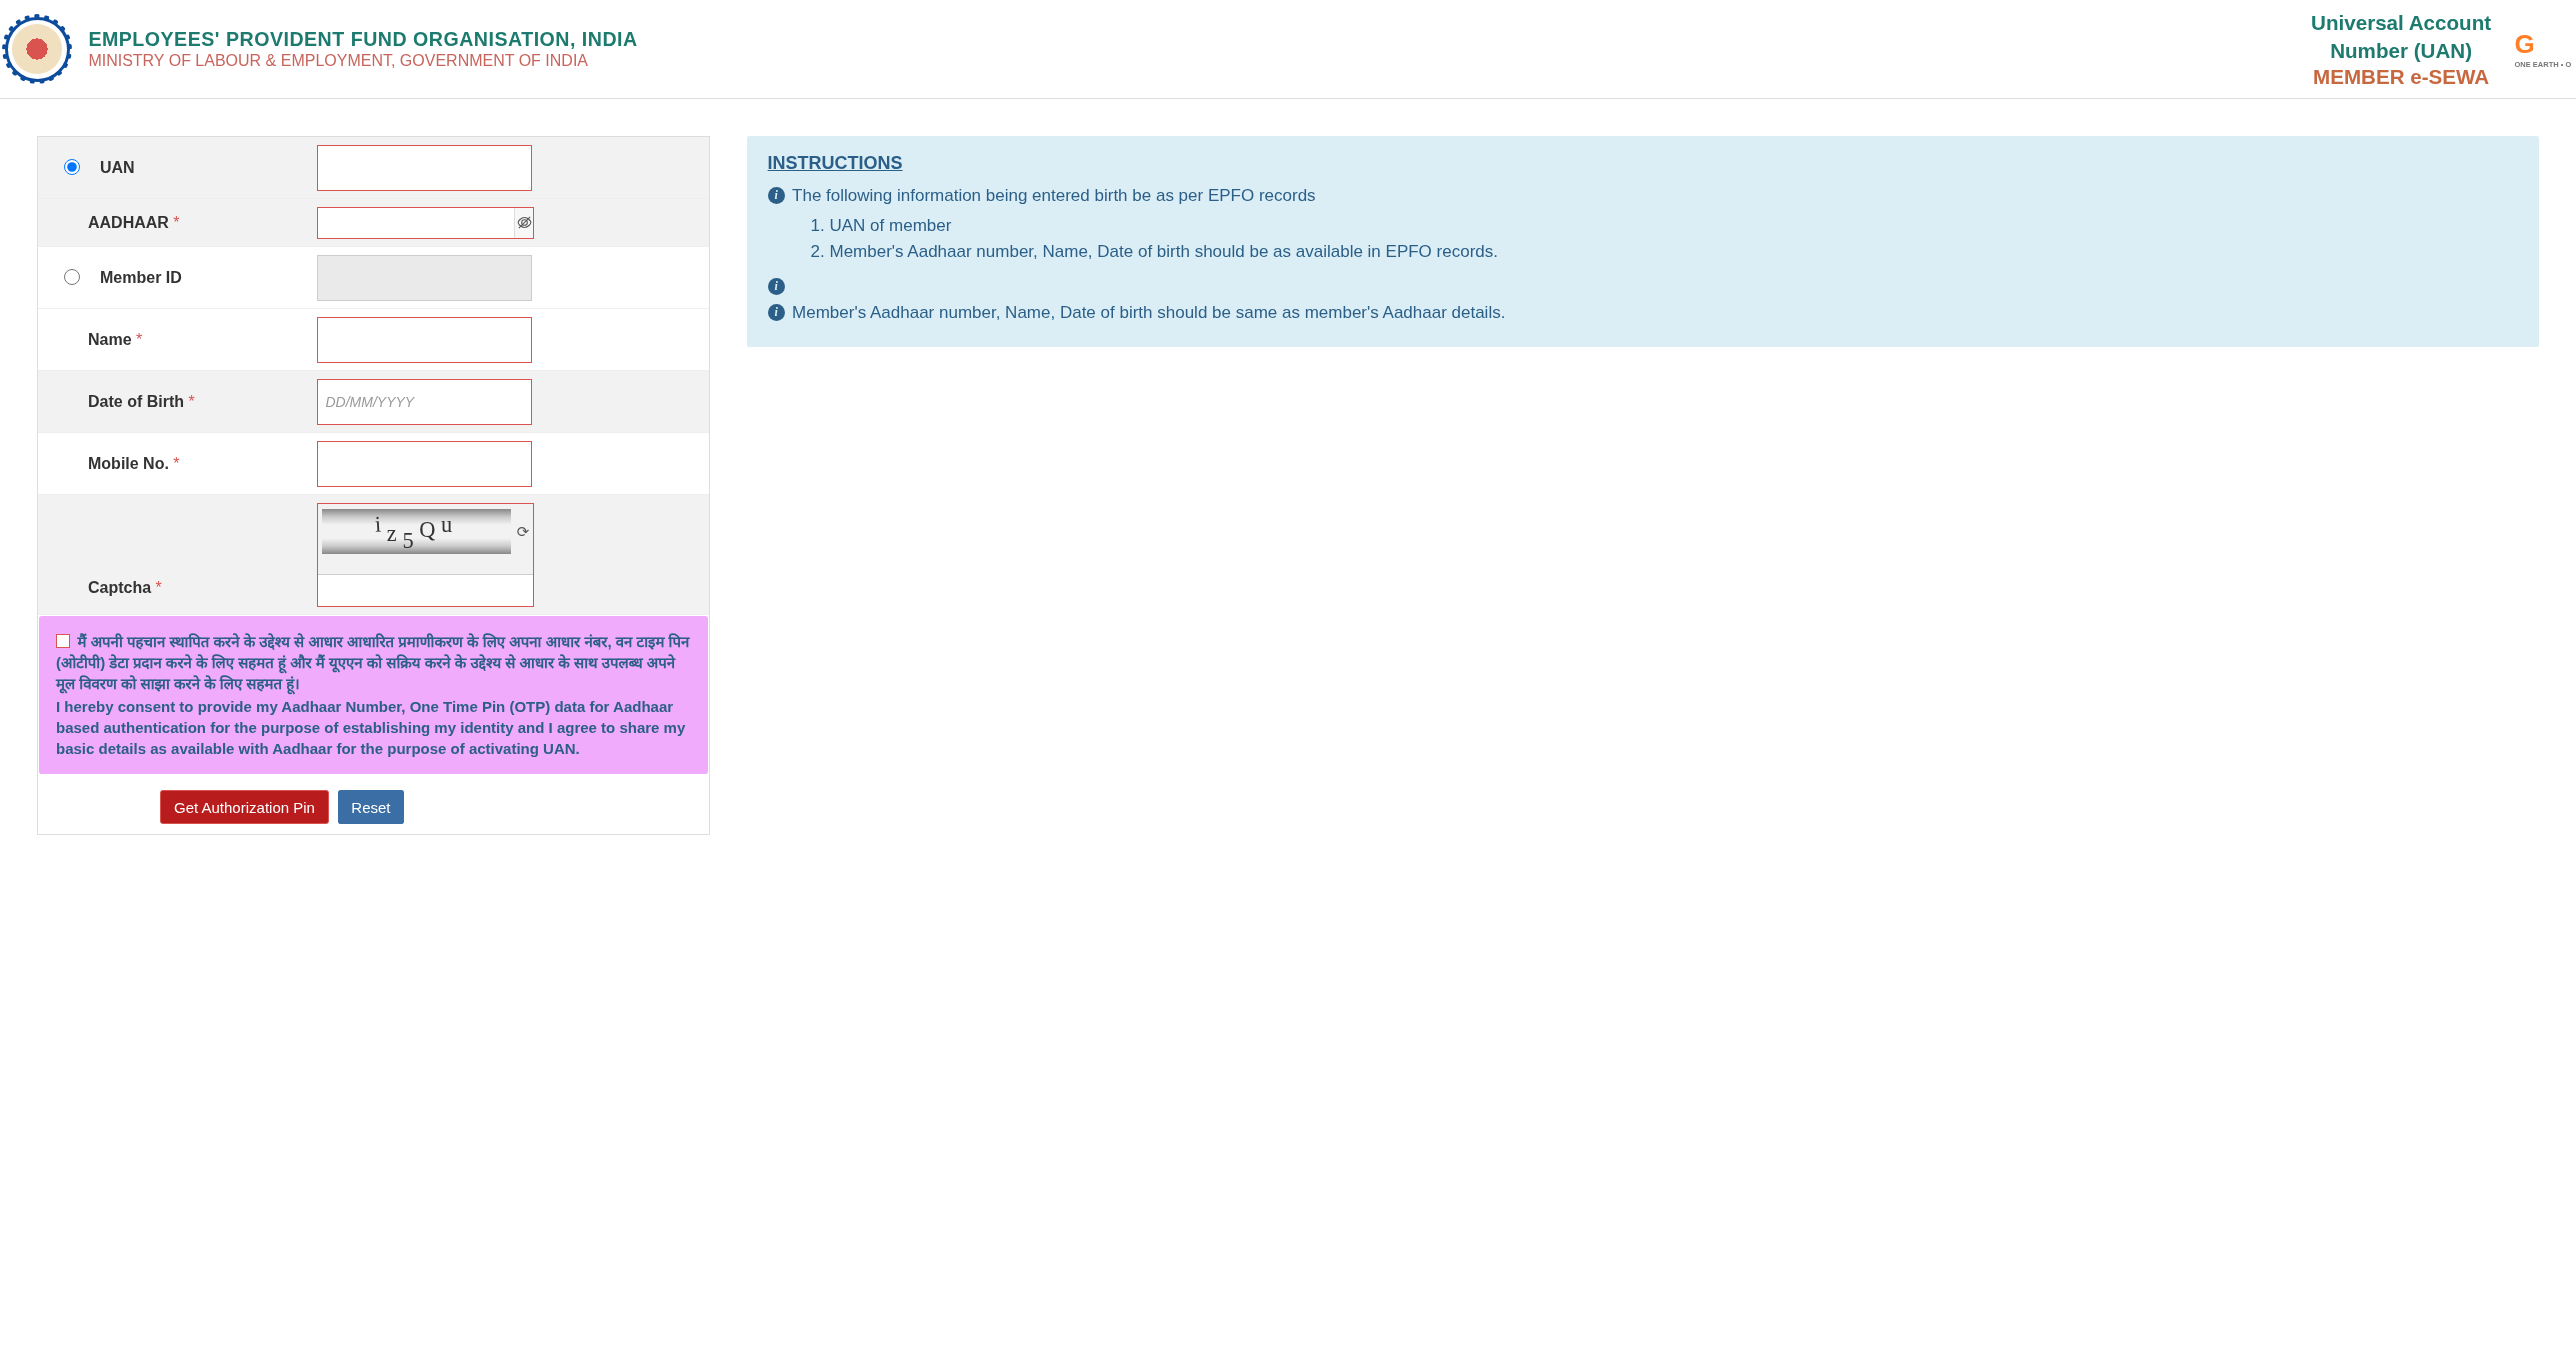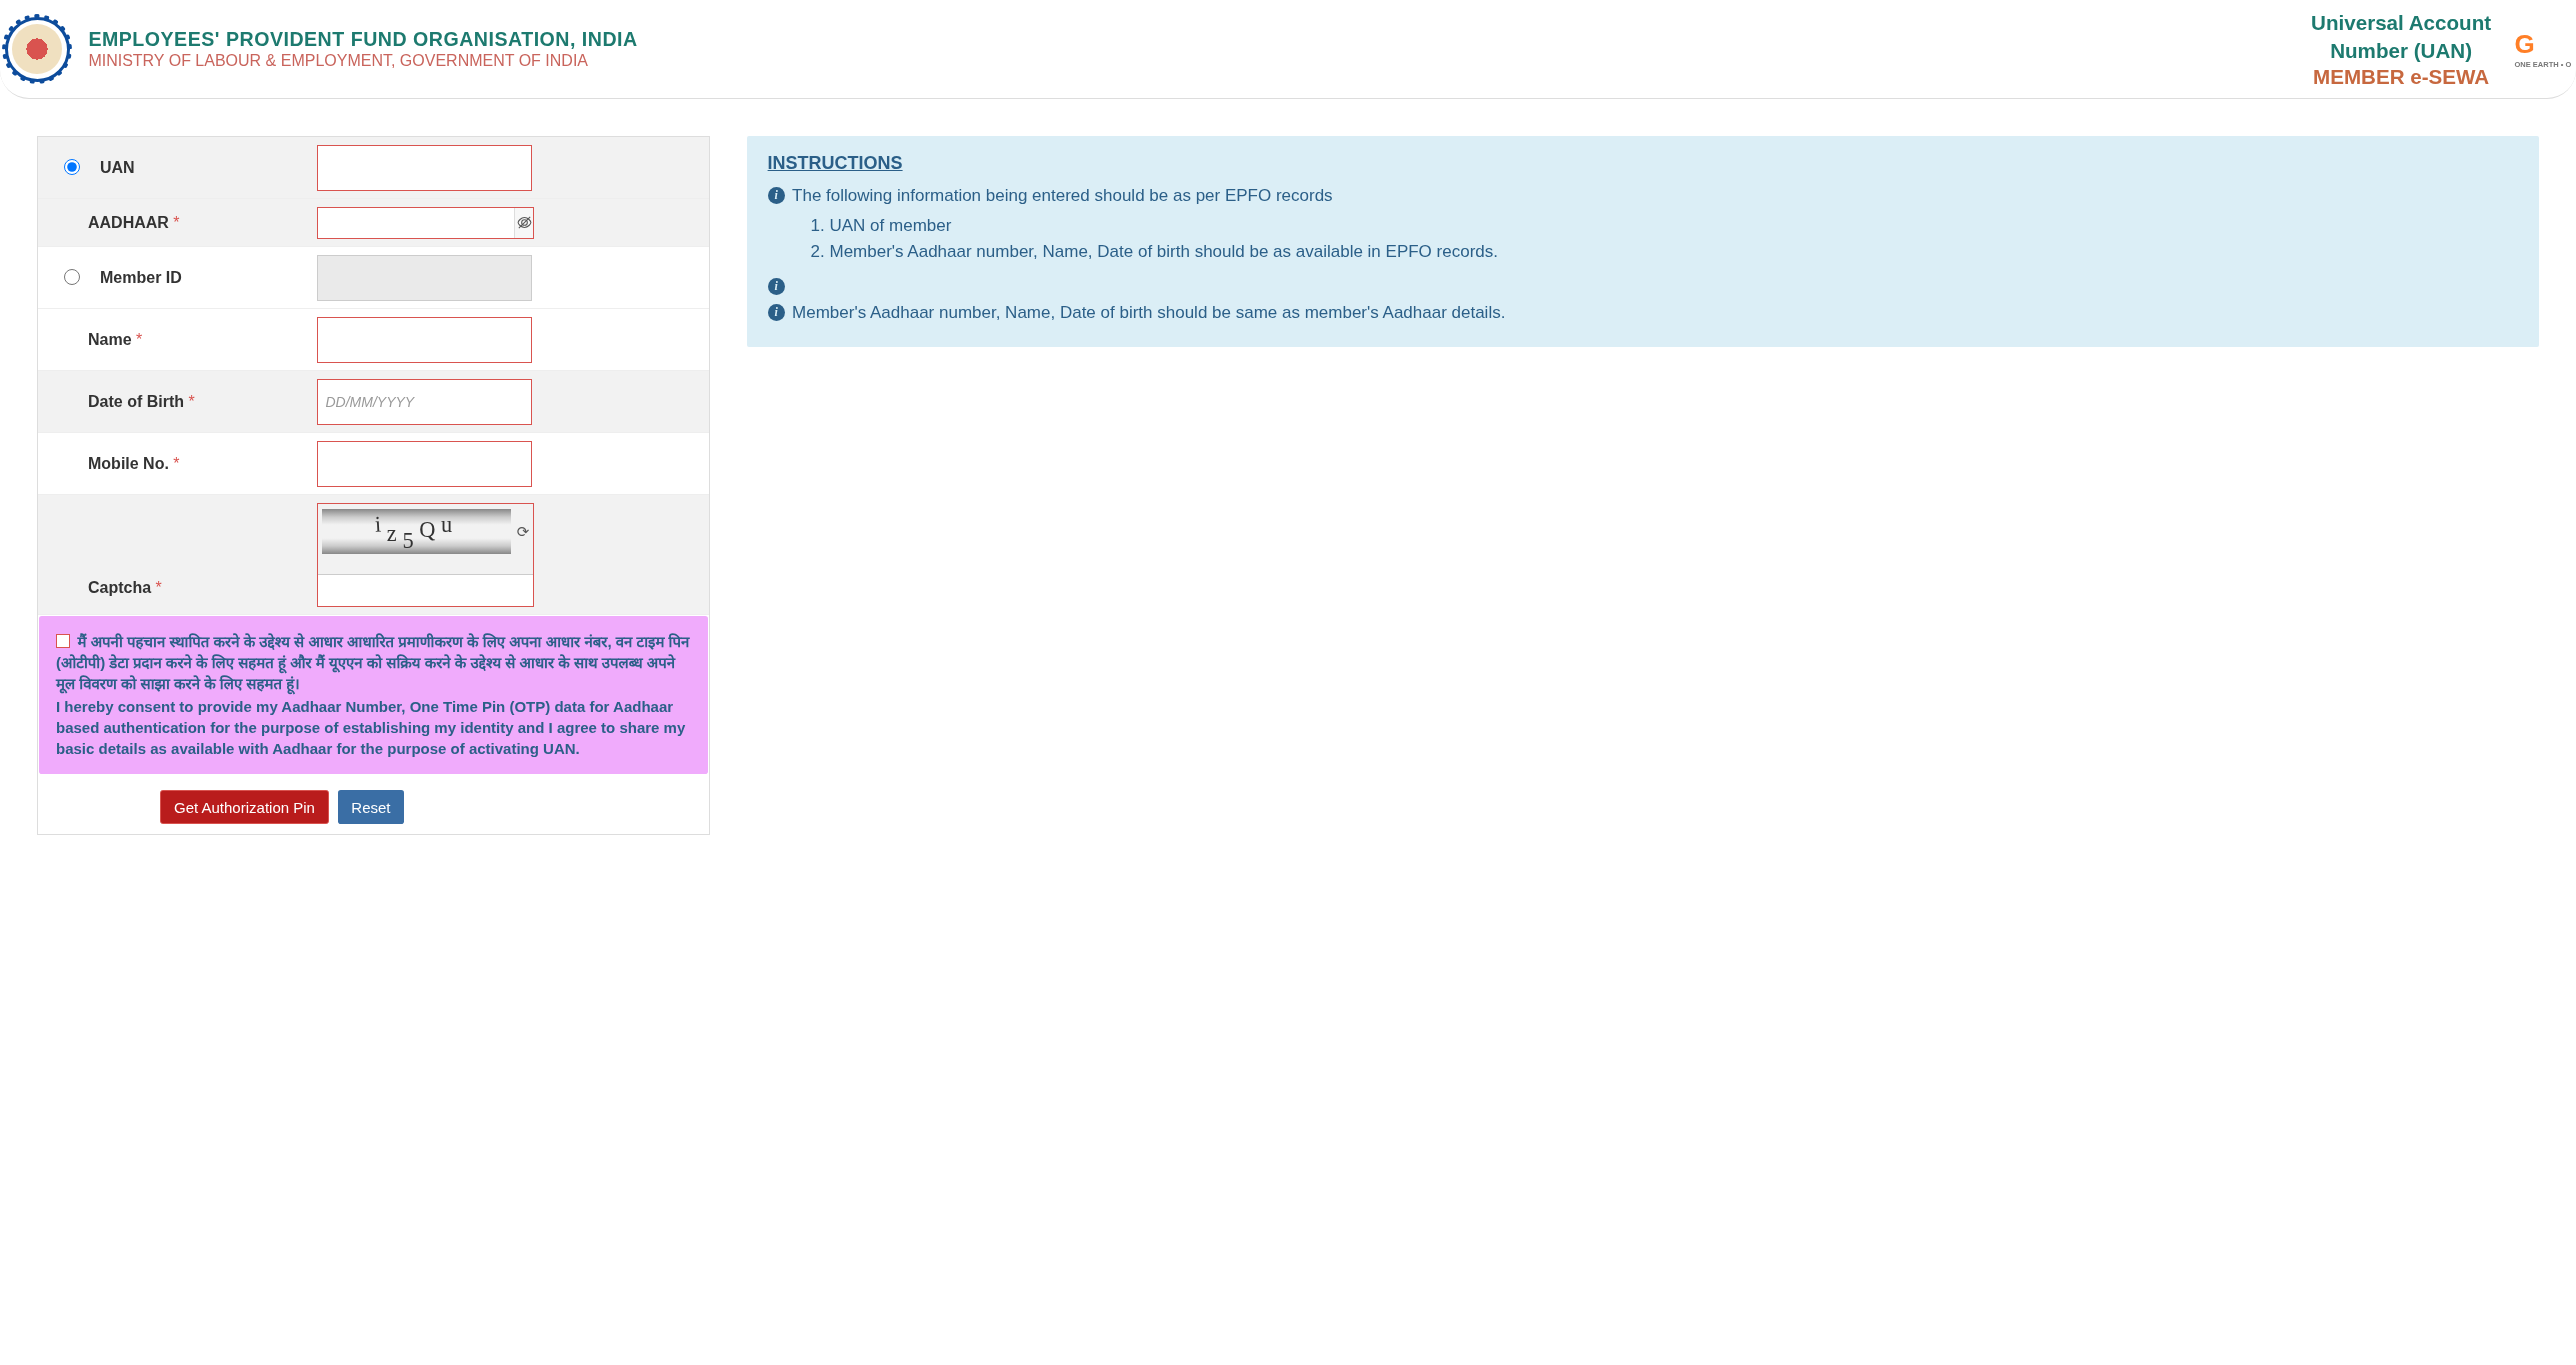--- a/index.html
+++ b/index.html
@@ -1,18 +1,18 @@
 <!DOCTYPE html>
 <html style="font-size:15px"><head>
   <meta charset="utf-8">
   <style>
     * { margin: 0; padding: 0; box-sizing: border-box; }
     body { font-family: Arial, Helvetica, sans-serif; background: #fff; color: #333; }
 
-    .header { display: flex; align-items: center; padding: 9.4px 4.7px 9.4px 4.7px; border-bottom: 0.9px solid #ddd; border-radius: 29px; }
+    .header { display: flex; align-items: center; padding: 9.4px 4.7px 9.4px 4.7px; border-bottom: 0.9px solid #ddd; }
     .logo { width: 65px; height: 65px; border-radius: 50%; position: relative; border: 3.7px solid #0d4c9c; flex-shrink: 0; }
     .logo::before { content: ''; position: absolute; inset: -5.6px; border-radius: 50%; border: 5.6px dotted #0d4c9c; }
     .logo-inner { position: absolute; inset: 4.7px; border-radius: 50%; background: radial-gradient(circle, #d9534f 30%, #f0e0c0 30%); overflow: hidden; }
     .header-text { margin-left: 18.7px; flex-grow: 1; }
     .org-title { color: #1d7a6f; font-size: 19.6px; font-weight: bold; letter-spacing: 0.5px; }
     .ministry { color: #c9645c; font-size: 16px; margin-top: 1px; }
     .header-right { text-align: center; margin-right: 9.4px; }
     .uan-line { color: #1d7a6f; font-size: 20.6px; font-weight: bold; line-height: 1.35; }
     .member-sewa { color: #c7683f; font-size: 20.6px; font-weight: bold; }
     .g20 { font-size: 26px; font-weight: bold; color: #ff7f27; margin-left: 14px; position: relative; }
@@ -187,21 +187,21 @@
       <button class="btn btn-primary">Get Authorization Pin</button>
       <button class="btn btn-reset">Reset</button>
     </div>
 
   </div>
 
   <div class="instructions-panel">
     <div class="instr-title">INSTRUCTIONS</div>
     <div class="instr-line">
       <span class="info-icon"></span>
-      <span>The following information being entered should be as per EPFO records</span>
+      <span>The following information being entered birth be as per EPFO records</span>
     </div>
     <div class="sublist">1. UAN of member</div>
     <div class="sublist" style="margin-bottom:11.2px;">2. Member's Aadhaar number, Name, Date of birth should be as available in EPFO records.</div>
     <div class="instr-line">
       <span class="info-icon"></span>
     </div>
     <div class="instr-line">
       <span class="info-icon"></span>
       <span>Member's Aadhaar number, Name, Date of birth should be same as member's Aadhaar details.</span>
     </div>

